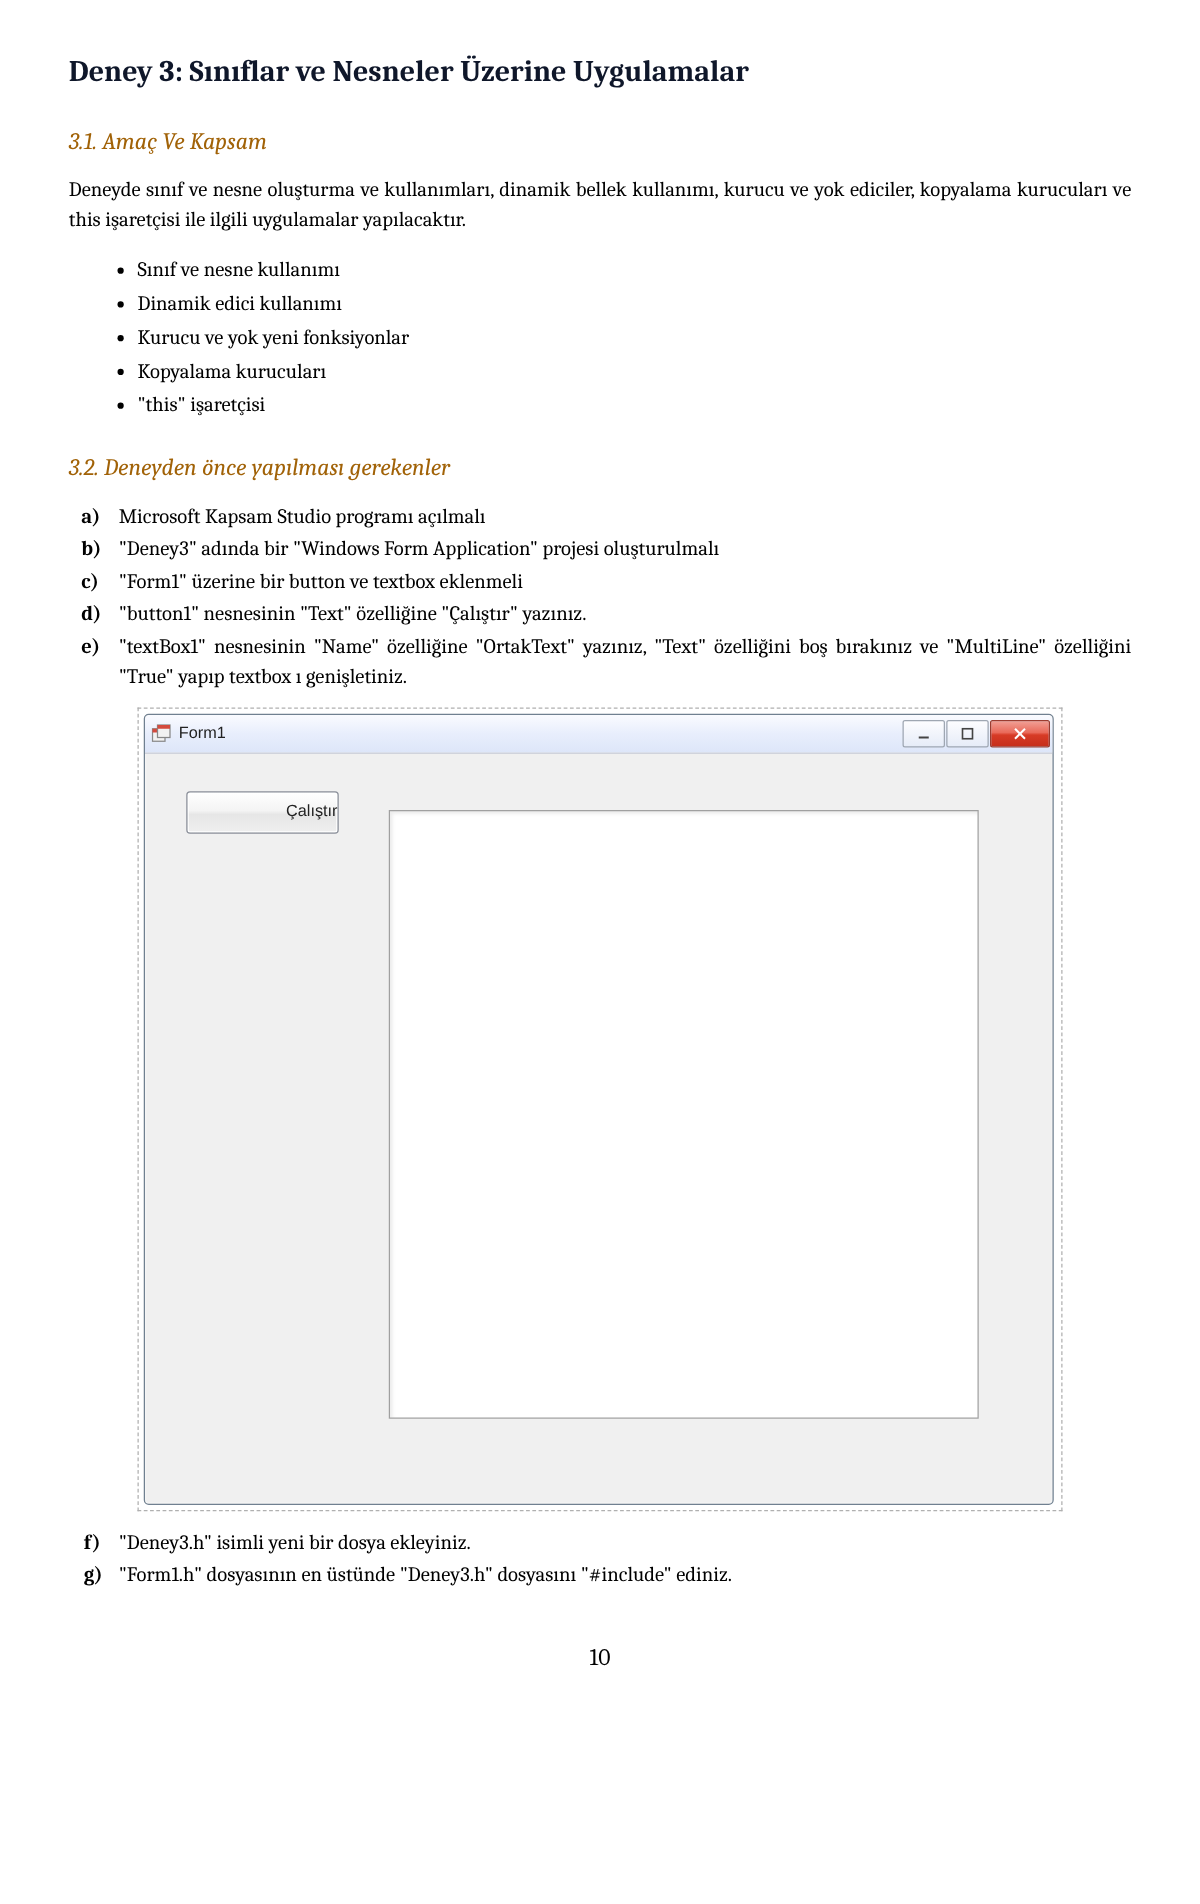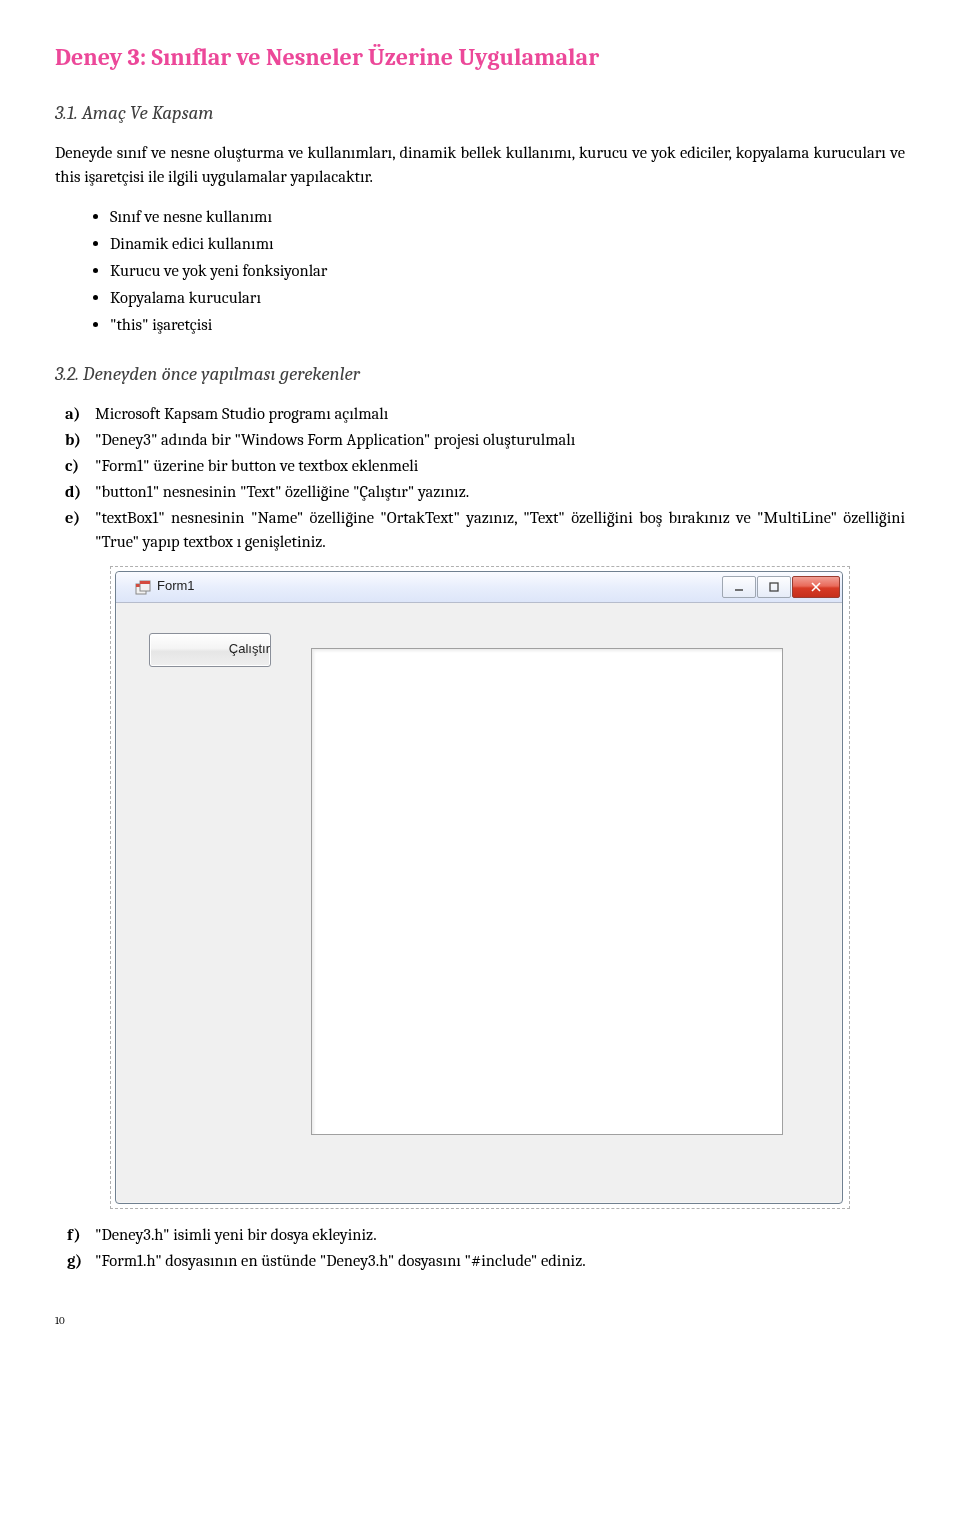--- a/index.html
+++ b/index.html
@@ -7,27 +7,27 @@
     padding: 40px 55px 30px 55px;
     font-family: Cambria, Georgia, 'Times New Roman', serif;
     font-size: 16.5px;
     line-height: 1.45;
     color: #000;
     background: #fff;
     width: 960px;
     box-sizing: border-box;
   }
   h1.doc-title {
-    color: #ec4899;
+    color: #0f172a;
     font-size: 24px;
     font-weight: bold;
     margin: 0 0 25px 0;
   }
   h2.section-heading {
-    color: #404040;
+    color: #a16207;
     font-style: italic;
     font-size: 19px;
     font-weight: normal;
     margin: 24px 0 14px 0;
   }
   p.intro {
     text-align: justify;
     margin: 0 0 16px 0;
   }
   ul.bullets {
@@ -64,21 +64,21 @@
     border-radius: 4px;
     background: #F0F0F0;
     box-shadow: inset 0 0 0 1px #f5f5f5;
   }
   .titlebar {
     height: 30px;
     background: linear-gradient(to bottom, #fafbff 0%, #e8eefc 50%, #dde6f9 100%);
     border-bottom: 1px solid #b6bccc;
     display: flex;
     align-items: center;
-    padding: 0 2px 0 19px;
+    padding: 0 2px 0 5px;
     border-radius: 4px 4px 0 0;
   }
   .titlebar-icon {
     width: 16px;
     height: 16px;
     margin-right: 6px;
   }
   .titlebar-text {
     font-family: 'Segoe UI', Tahoma, sans-serif;
     font-size: 13px;
@@ -127,21 +127,22 @@
     position: absolute;
     left: 195px;
     top: 45px;
     width: 470px;
     height: 485px;
     border: 1px solid #a0a0a0;
     background: #ffffff;
     box-shadow: inset 2px 2px 3px rgba(0,0,0,0.08);
   }
   .pagenum {
-    font-size: 11px;
+    text-align: center;
+    font-size: 19px;
     margin-top: 40px;
   }
   ol.cont {
     list-style: none;
     margin: 8px 0 0 0;
     padding-left: 40px;
   }
   ol.cont li {
     position: relative;
     margin: 2px 0;

